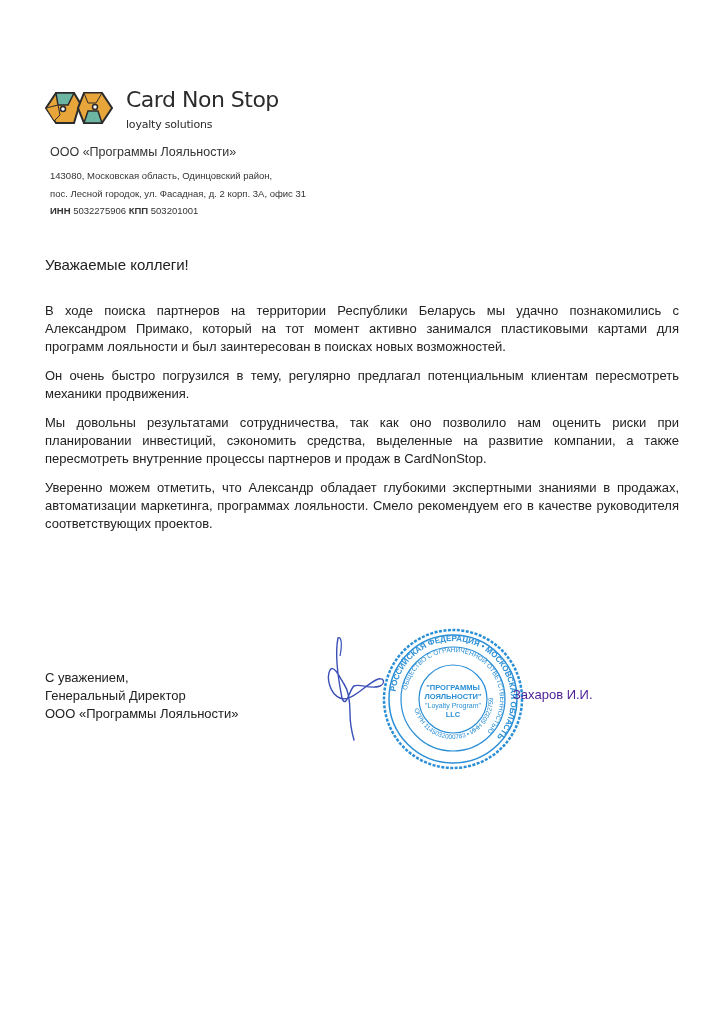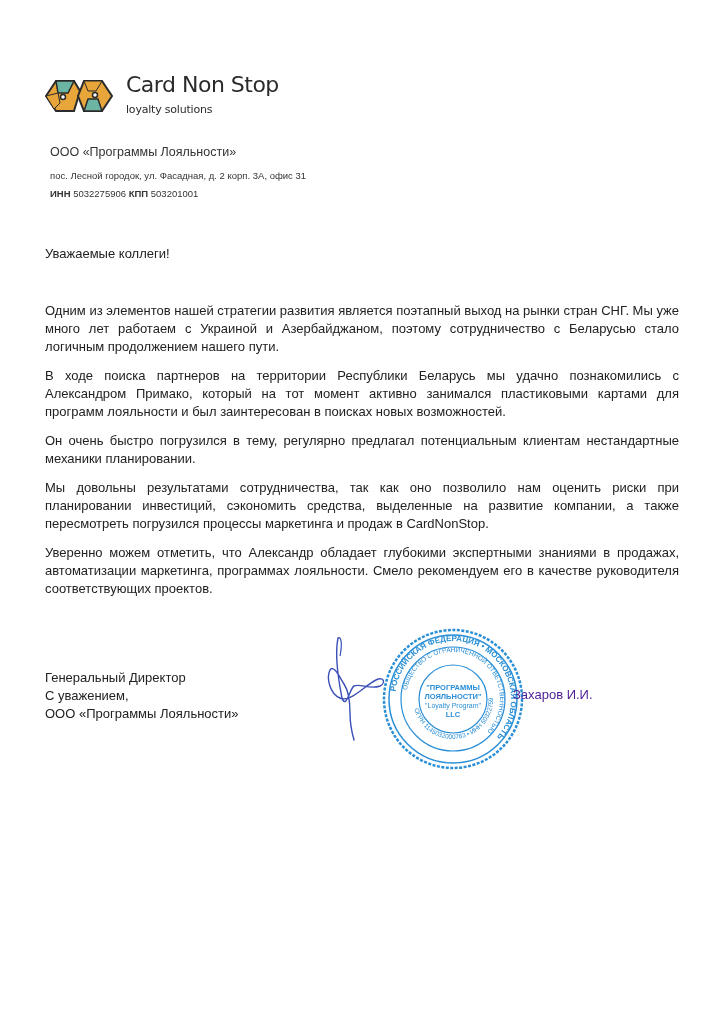--- a/index.html
+++ b/index.html
@@ -11,23 +11,23 @@
       width: 724px;
       height: 1024px;
       position: relative;
       overflow: hidden;
       font-family: "Liberation Sans", sans-serif;
       color: #222222;
     }
     .logo {
       position: absolute;
       left: 44px;
-      top: 74px;
+      top: 89px;
       display: flex;
-      align-items: flex-end;
+      align-items: flex-start;
     }
     .logo-mark {
       width: 70px;
       height: 38px;
     }
     .logo-text {
       margin-left: 12px;
       display: flex;
       flex-direction: column;
       line-height: 1;
@@ -58,22 +58,22 @@
     .company-line {
       font-size: 9.5px;
       line-height: 17.5px;
     }
     .company-line b {
       font-weight: bold;
     }
     .greeting {
       position: absolute;
       left: 45px;
-      top: 246px;
-      font-size: 13px;
+      top: 256px;
+      font-size: 15px;
       color: #222;
     }
     .body-text {
       position: absolute;
       left: 45px;
       top: 302px;
       width: 634px;
       font-size: 13px;
       line-height: 18px;
       color: #222;
@@ -129,39 +129,39 @@
     <circle cx="51" cy="18" r="2.5" fill="#fff" stroke="#2b2b2b" stroke-width="1.5"></circle>
   </svg>
   <div class="logo-text">
     <span class="logo-name">Card Non Stop</span>
     <span class="logo-tag">loyalty solutions</span>
   </div>
 </div>
 
 <div class="company">
   <div class="company-name">ООО «Программы Лояльности»</div>
+  <div class="company-line">143080, Московская область,  Одинцовский район,</div>
   <div class="company-line">пос. Лесной городок, ул. Фасадная, д. 2 корп. 3А, офис 31</div>
   <div class="company-line">
     <b>ИНН</b><span> 5032275906 </span><b>КПП</b><span> 503201001</span>
   </div>
 </div>
 
 <div class="greeting">Уважаемые коллеги!</div>
 
 <div class="body-text">
-  <p class="para">Одним из элементов нашей стратегии развития является поэтапный выход на рынки стран СНГ. Мы уже много лет работаем с Украиной и Азербайджаном, поэтому сотрудничество с Беларусью стало логичным продолжением нашего пути.</p>
   <p class="para">В ходе поиска партнеров на территории Республики Беларусь мы удачно познакомились с Александром Примако, который на тот момент активно занимался пластиковыми картами для программ лояльности и был заинтересован в поисках новых возможностей.</p>
-  <p class="para">Он очень быстро погрузился в тему, регулярно предлагал потенциальным клиентам нестандартные механики планировании.</p>
-  <p class="para">Мы довольны результатами сотрудничества, так как оно позволило нам оценить риски при планировании инвестиций, сэкономить средства, выделенные на развитие компании, а также пересмотреть погрузился процессы маркетинга и продаж в CardNonStop.</p>
+  <p class="para">Он очень быстро погрузился в тему, регулярно предлагал потенциальным клиентам пересмотреть механики продвижения.</p>
+  <p class="para">Мы довольны результатами сотрудничества, так как оно позволило нам оценить риски при планировании инвестиций, сэкономить средства, выделенные на развитие компании, а также пересмотреть внутренние процессы партнеров и продаж в CardNonStop.</p>
   <p class="para">Уверенно можем отметить, что Александр обладает глубокими экспертными знаниями в продажах, автоматизации маркетинга, программах лояльности. Смело рекомендуем его в качестве руководителя соответствующих проектов.</p>
 </div>
 
 <div class="closing">
+  <div>С уважением,</div>
   <div>Генеральный Директор</div>
-  <div>С уважением,</div>
   <div>ООО «Программы Лояльности»</div>
 </div>
 
 <svg class="signature" viewBox="0 0 80 115">
   <path d="M18,10 C14,30 20,60 22,70 C26,82 30,60 34,58 C40,55 50,62 60,58 C66,55 64,48 56,52 C44,58 30,75 20,70 C10,66 6,50 10,42 C14,36 20,50 24,56 C28,62 30,70 30,85 C30,95 32,105 34,112" fill="none" stroke="#3a4fb8" stroke-width="1.4" stroke-linecap="round"></path>
   <path d="M18,10 C22,8 22,18 20,28" fill="none" stroke="#3a4fb8" stroke-width="1.2"></path>
 </svg>
 
 <svg class="stamp" viewBox="0 0 142 142">
   <defs>

